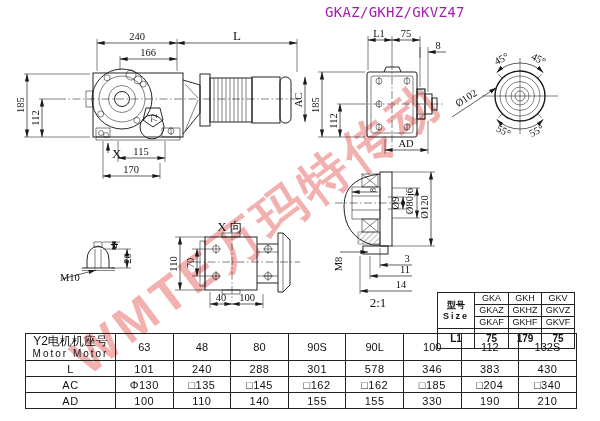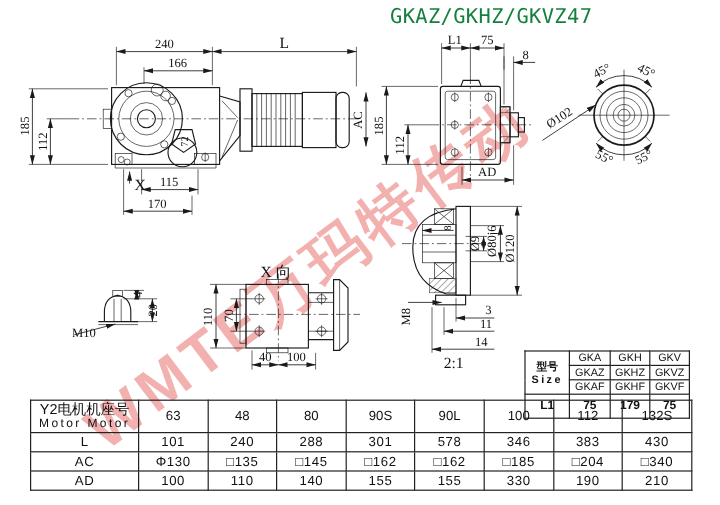--- a/index.html
+++ b/index.html
@@ -2,21 +2,21 @@
 <html><head>
 <meta charset="utf-8">
 <style>
   html,body{margin:0;padding:0;background:#fff;}
   .stage{position:relative;width:600px;height:421px;background:#ffffff;overflow:hidden;
          font-family:"Liberation Sans",sans-serif;color:#111;}
   .wm{position:absolute;left:78px;top:330px;z-index:1;transform-origin:0 50%;
       transform:rotate(-37deg);font-size:50px;font-weight:bold;letter-spacing:5px;
       color:#e8706d;opacity:.55;white-space:nowrap;font-family:"Liberation Sans",sans-serif;}
   .title{position:absolute;left:325px;top:4px;z-index:3;font-family:"DejaVu Sans Mono",monospace;
-         font-size:17px;letter-spacing:.3px;color:#15803d;}
+         font-size:14px;letter-spacing:.3px;color:#a21caf;}
   svg.draw{position:absolute;left:0;top:0;z-index:2;}
   .ln{stroke:#1a1a1a;stroke-width:.95;fill:none}
   .tk{stroke:#1a1a1a;stroke-width:1.4;fill:none}
   .tn{stroke:#1a1a1a;stroke-width:.55;fill:none}
   .cl{stroke:#1a1a1a;stroke-width:.55;fill:none;stroke-dasharray:8 2.5 1.5 2.5}
   .dm{stroke:#1a1a1a;stroke-width:.7;fill:none}
   text.dim{font:10.5px "Liberation Serif",serif;fill:#111}
   text.sm{font:8.5px "Liberation Serif",serif;fill:#111}
   text.big{font:13px "Liberation Serif",serif;fill:#111}
   .mid{text-anchor:middle}

